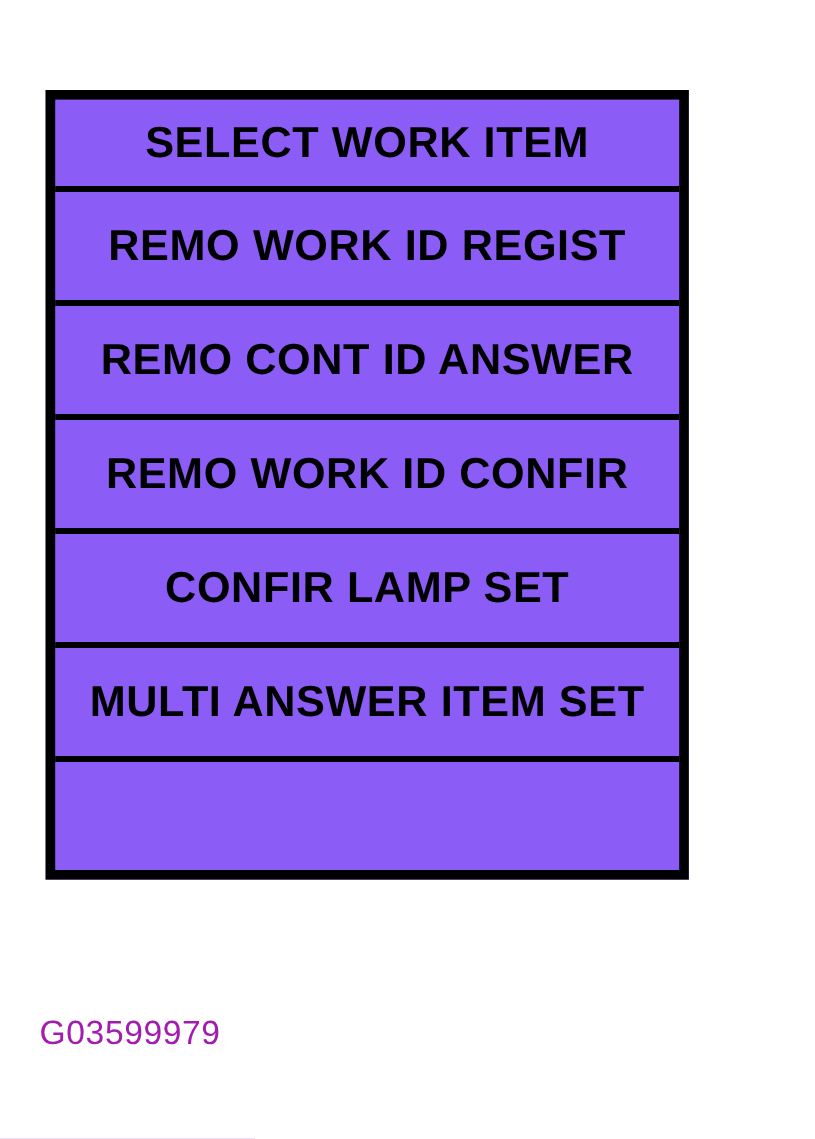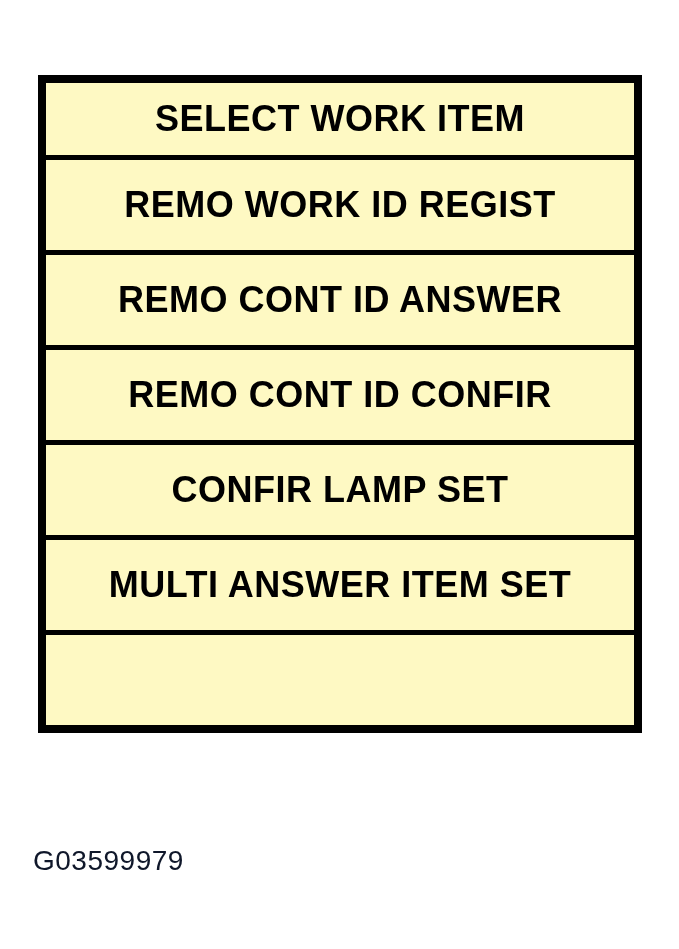--- a/index.html
+++ b/index.html
@@ -11,24 +11,24 @@
     height: 949px;
     background: #ffffff;
     font-family: "Liberation Sans", sans-serif;
     position: relative;
     overflow: hidden;
   }
   .menu-box {
     position: absolute;
     left: 38px;
     top: 75px;
-    width: 604px;
+    width: 536px;
     box-sizing: border-box;
     border: 8px solid #000000;
-    background: #fef9c3;
+    background: #8b5cf6;
   }
   .menu-row {
     height: 90px;
     border-top: 5px solid #000000;
     display: flex;
     align-items: center;
     justify-content: center;
     font-weight: bold;
     font-size: 36px;
     letter-spacing: 0.5px;
@@ -41,21 +41,21 @@
   }
   .menu-row.empty {
     height: 90px;
   }
   .figure-caption {
     position: absolute;
     left: 33px;
     top: 845px;
     font-size: 28px;
     font-weight: normal;
-    color: #0f172a;
+    color: #a21caf;
     letter-spacing: 0.5px;
   }
 </style>
 </head>
 <body>
 
 <div>
 
   <div class="menu-box">
 
@@ -65,21 +65,21 @@
 
     <div class="menu-row">
       <span>REMO WORK ID REGIST</span>
     </div>
 
     <div class="menu-row">
       <span>REMO CONT ID ANSWER</span>
     </div>
 
     <div class="menu-row">
-      <span>REMO CONT ID CONFIR</span>
+      <span>REMO WORK ID CONFIR</span>
     </div>
 
 
     <div class="menu-row">
       <span>CONFIR LAMP SET</span>
     </div>
 
     <div class="menu-row">
       <span>MULTI ANSWER ITEM SET</span>
     </div>

